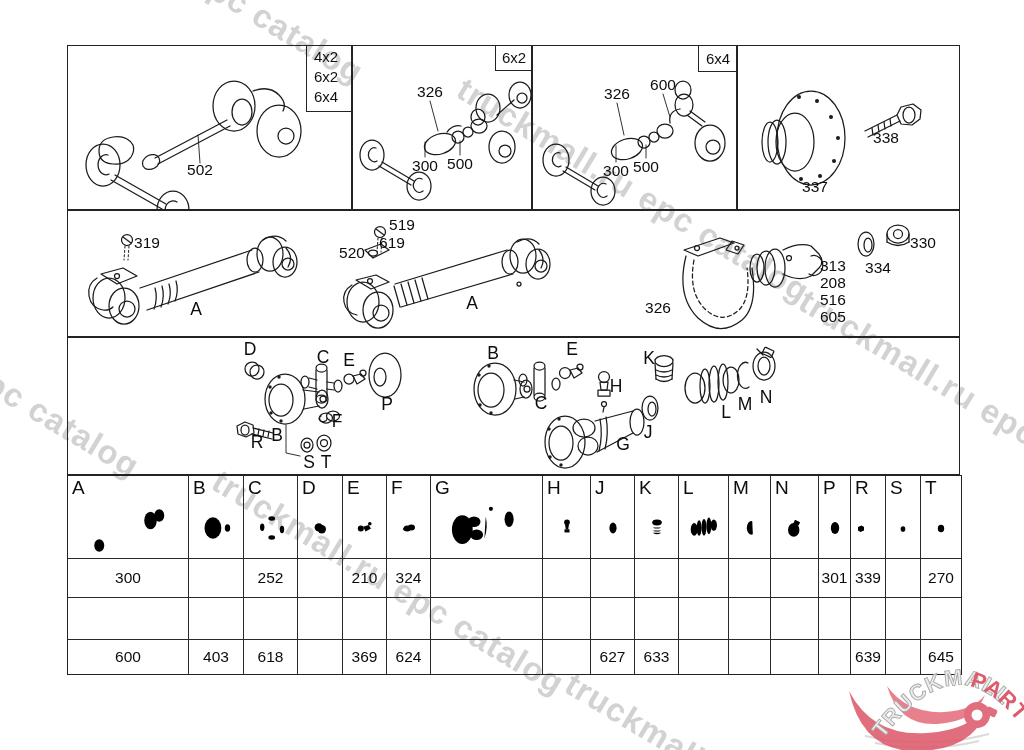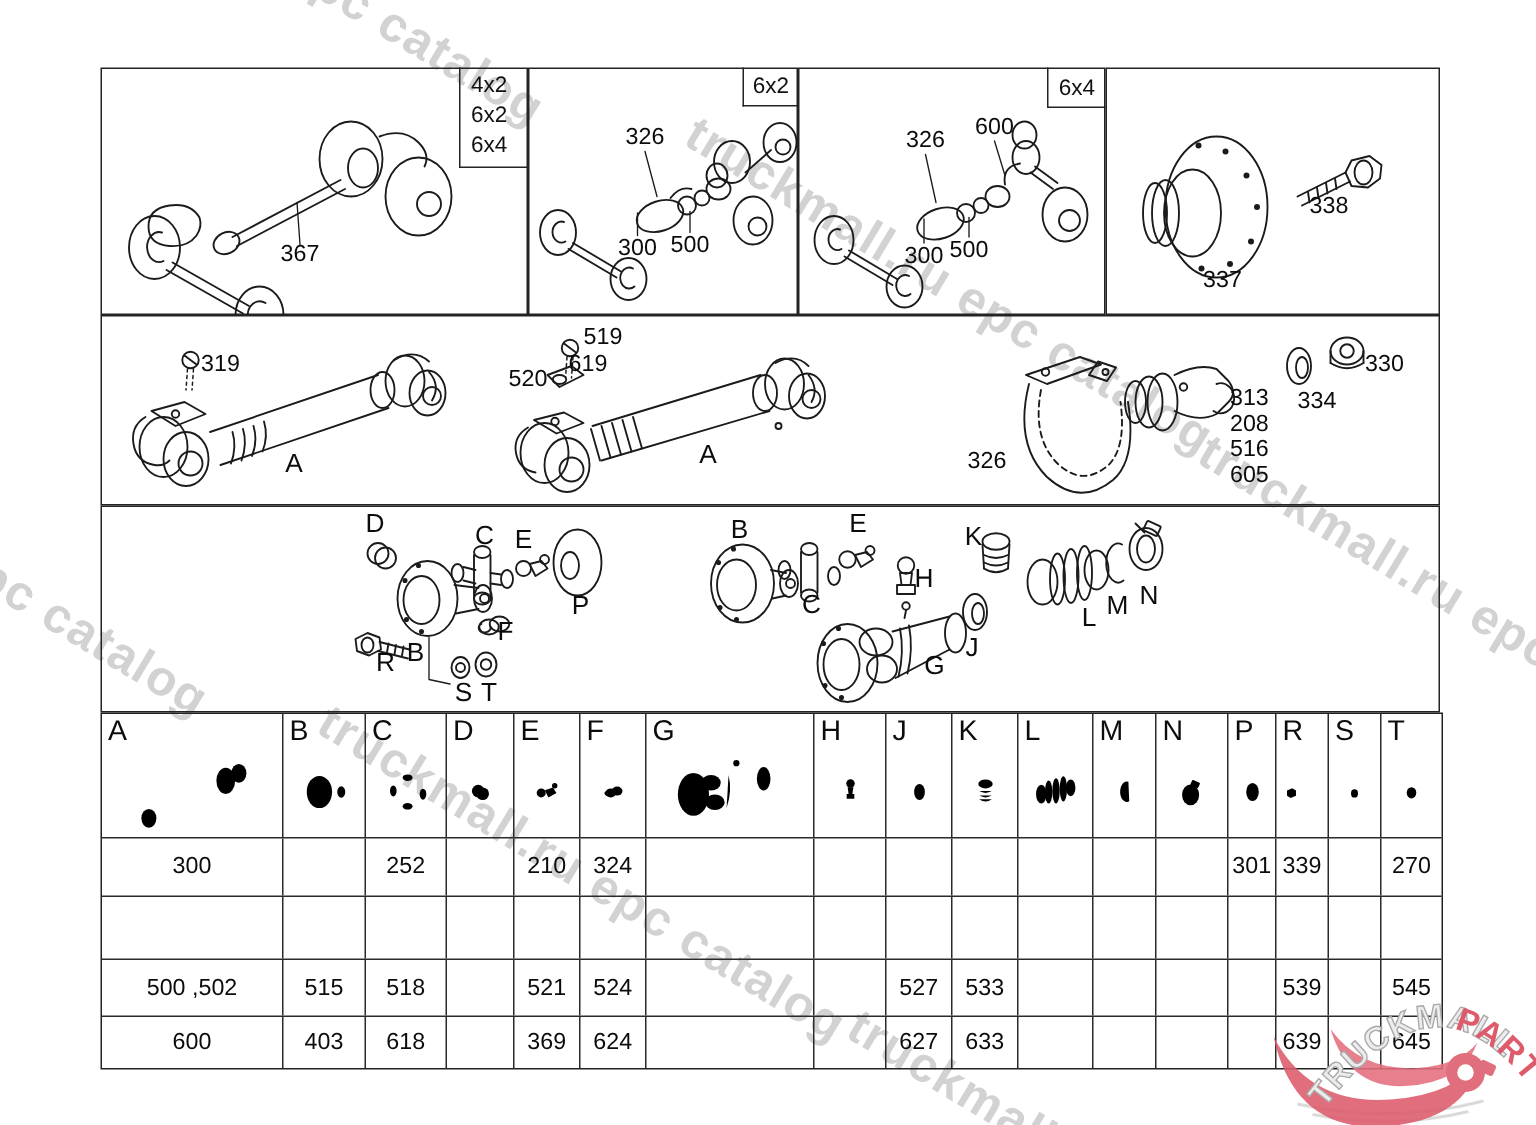--- a/index.html
+++ b/index.html
@@ -74,21 +74,21 @@
     <ellipse cx="84" cy="117" rx="9" ry="7" transform="rotate(-27 84 117)"></ellipse>
     <path d="M66,100 q-6,-10 -20,-8 q-14,2 -14,14 q0,12 14,13 q12,1 18,-7 q4,-6 2,-12 Z"></path>
     <ellipse cx="36" cy="120" rx="17" ry="21"></ellipse>
       <path d="M41,110 a8,10 0 1,0 1,19"></path>
     <line x1="48" y1="130" x2="99" y2="159"></line>
       <line x1="44" y1="135" x2="95" y2="164"></line>
     <ellipse cx="106" cy="165" rx="16" ry="19"></ellipse>
       <path d="M110,157 a8,9 0 1,0 1,15"></path>
     <line class="thin" x1="133" y1="118" x2="131" y2="90"></line>
   </svg>
-  <span class="lbl" style="left:200px;top:170px">367</span>
+  <span class="lbl" style="left:200px;top:170px">502</span>
 
   <svg class="draw" style="left:352px;top:45px" width="180" height="165" viewBox="0 0 180 165">
     <ellipse cx="20" cy="110" rx="12" ry="15"></ellipse>
       <path d="M24,103 a6,7 0 1,0 1,13"></path>
     <line x1="30" y1="117" x2="62" y2="136"></line>
       <line x1="27" y1="121" x2="59" y2="140"></line>
     <ellipse cx="67" cy="141" rx="12" ry="14"></ellipse>
       <path d="M70,134 a6,7 0 1,0 1,12"></path>
     <ellipse cx="88" cy="99" rx="16" ry="10" transform="rotate(-18 88 99)"></ellipse>
     <circle cx="106" cy="92" r="6"></circle>
@@ -588,39 +588,20 @@
       <div class="tcell val" style="width:44px"></div>
       <div class="tcell val" style="width:50px"></div>
       <div class="tcell val" style="width:42px"></div>
       <div class="tcell val" style="width:48px"></div>
       <div class="tcell val" style="width:32px"></div>
       <div class="tcell val" style="width:35px"></div>
       <div class="tcell val" style="width:35px"></div>
       <div class="tcell val" style="width:40px"></div>
     </div>
 
-    <div class="trow" style="height:38px">
-      <div class="tcell val" style="width:121px">500 ,502</div>
-      <div class="tcell val" style="width:55px">515</div>
-      <div class="tcell val" style="width:54px">518</div>
-      <div class="tcell val" style="width:45px"></div>
-      <div class="tcell val" style="width:44px">521</div>
-      <div class="tcell val" style="width:44px">524</div>
-      <div class="tcell val" style="width:112px"></div>
-      <div class="tcell val" style="width:48px"></div>
-      <div class="tcell val" style="width:44px">527</div>
-      <div class="tcell val" style="width:44px">533</div>
-      <div class="tcell val" style="width:50px"></div>
-      <div class="tcell val" style="width:42px"></div>
-      <div class="tcell val" style="width:48px"></div>
-      <div class="tcell val" style="width:32px"></div>
-      <div class="tcell val" style="width:35px">539</div>
-      <div class="tcell val" style="width:35px"></div>
-      <div class="tcell val" style="width:40px">545</div>
-    </div>
 
     <div class="trow" style="height:34px">
       <div class="tcell val" style="width:121px">600</div>
       <div class="tcell val" style="width:55px">403</div>
       <div class="tcell val" style="width:54px">618</div>
       <div class="tcell val" style="width:45px"></div>
       <div class="tcell val" style="width:44px">369</div>
       <div class="tcell val" style="width:44px">624</div>
       <div class="tcell val" style="width:112px"></div>
       <div class="tcell val" style="width:48px"></div>

